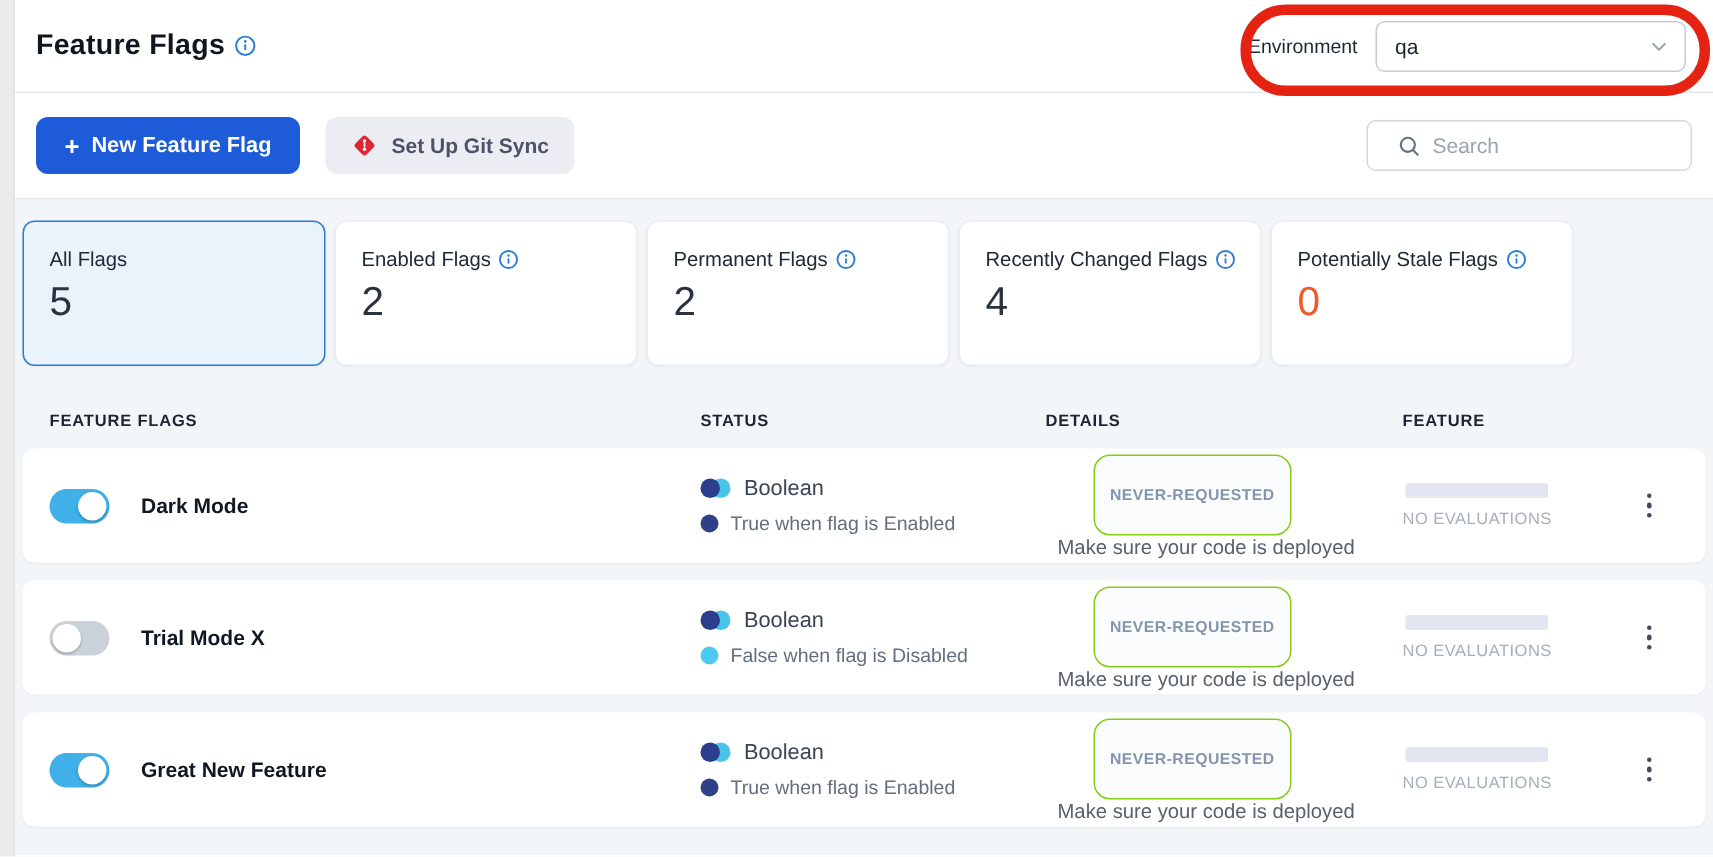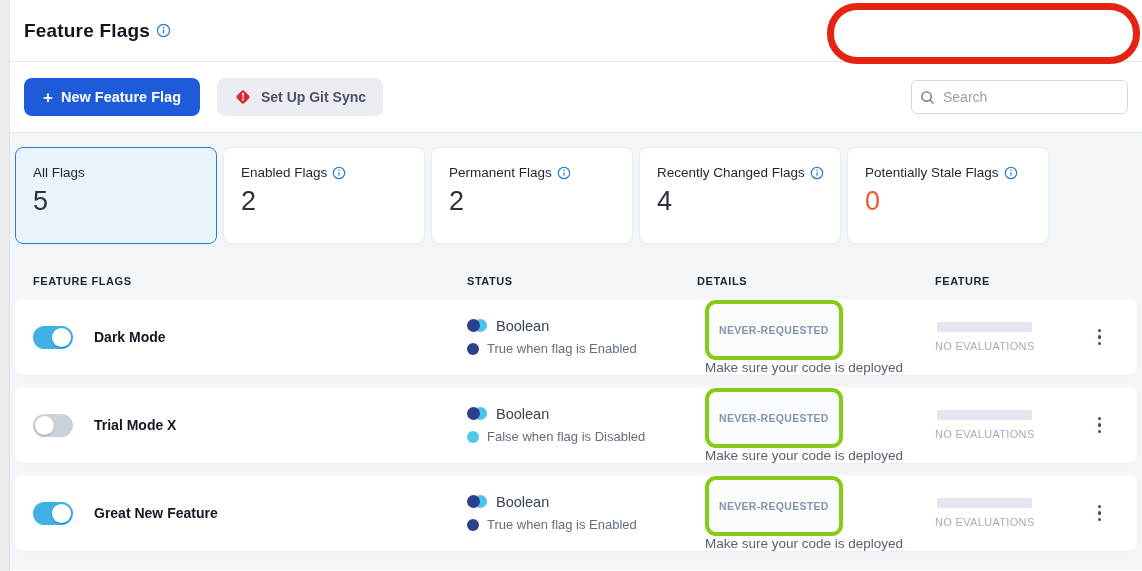--- a/index.html
+++ b/index.html
@@ -45,21 +45,21 @@
   }
   .btn-primary .plus { font-size: 17px; font-weight: bold; line-height: 1; }
   .btn-secondary {
     background: #ecedf2; color: #4c5366; font-weight: bold; font-size: 14px;
     border: none; border-radius: 8px; height: 38px; padding: 0 17px;
     display: inline-flex; align-items: center; gap: 9px; cursor: pointer;
     margin-left: 17px; font-family: inherit;
   }
   .search-box {
     margin-left: auto; width: 217px; height: 34px; border: 1px solid #d3d8e0;
-    border-radius: 6px; display: flex; align-items: center; padding: 0 8px;
+    border-radius: 6px; display: flex; align-items: center; padding: 0 20px;
     background: #fff;
   }
   .search-box svg { color: #667084; flex: none; }
   .search-box input {
     border: none; outline: none; margin-left: 8px; width: 100%;
     font-size: 14px; color: #333; font-family: inherit;
   }
   .search-box input::placeholder { color: #9aa3af; }
 
   
@@ -116,23 +116,23 @@
   .bool-icon .navy {
     position: absolute; left: 0; top: 0; width: 13px; height: 13px;
     border-radius: 50%; background: #2b3f8c;
   }
   .type-label { font-size: 14.5px; color: #3a4354; }
   .rule-line { display: flex; align-items: center; gap: 8px; margin-top: 7px; }
   .rule-dot { width: 12px; height: 12px; border-radius: 50%; flex: none; }
   .rule-text { font-size: 13px; color: #646e7e; text-align: center; }
 
   .status-badge {
-    display: inline-block; border: 4px solid #84cc16; border-radius: 11px;
+    display: inline-block; border: 1px solid #84cc16; border-radius: 11px;
     padding: 20px 10px; font-size: 10.5px; font-weight: bold; color: #8495ab;
-    letter-spacing: .03em; background: #fbfcfe;
+    letter-spacing: .03em; background: #fbfcfe; margin-left: 24px;
   }
   .status-text { font-size: 13.5px; color: #59606e; margin-top: 0; }
 
   .results-cell { display: flex; align-items: center; }
   .results-stack { display: flex; flex-direction: column; align-items: center; }
   .results-bar { width: 95px; height: 10px; background: #e3e5f1; border-radius: 2px; }
   .results-label { font-size: 11px; color: #a6aebb; letter-spacing: .03em; margin-top: 8px; }
   .kebab {
     margin-left: auto; margin-right: 30px; display: flex; flex-direction: column;
     gap: 3px; padding: 6px; cursor: pointer;
@@ -155,20 +155,31 @@
 
   <div class="page-header">
     <span class="page-title">Feature Flags</span>
     <span class="title-info">
       <svg width="15" height="15" viewBox="0 0 16 16">
           <circle cx="8" cy="8" r="6.5" fill="none" stroke="currentColor" stroke-width="1.4"></circle>
           <rect x="7.3" y="7" width="1.4" height="4.2" rx="0.7" fill="currentColor"></rect>
           <circle cx="8" cy="4.9" r="0.95" fill="currentColor"></circle>
         </svg>
     </span>
+    <div class="env-wrap">
+      <span class="env-label">Environment</span>
+      <div class="env-select">
+        <span class="env-value">qa</span>
+        <span class="env-chevron">
+          <svg width="14" height="14" viewBox="0 0 16 16" fill="none">
+              <path d="M3.5 6l4.5 4.5L12.5 6" stroke="currentColor" stroke-width="1.5" stroke-linecap="round" stroke-linejoin="round"></path>
+            </svg>
+        </span>
+      </div>
+    </div>
   </div>
 
   <div class="toolbar">
     <button class="btn-primary">
       <span class="plus">+</span>
       <span>New Feature Flag</span>
     </button>
     <button class="btn-secondary">
       <span style="display:inline-flex">
         <svg width="18" height="18" viewBox="0 0 20 20">

